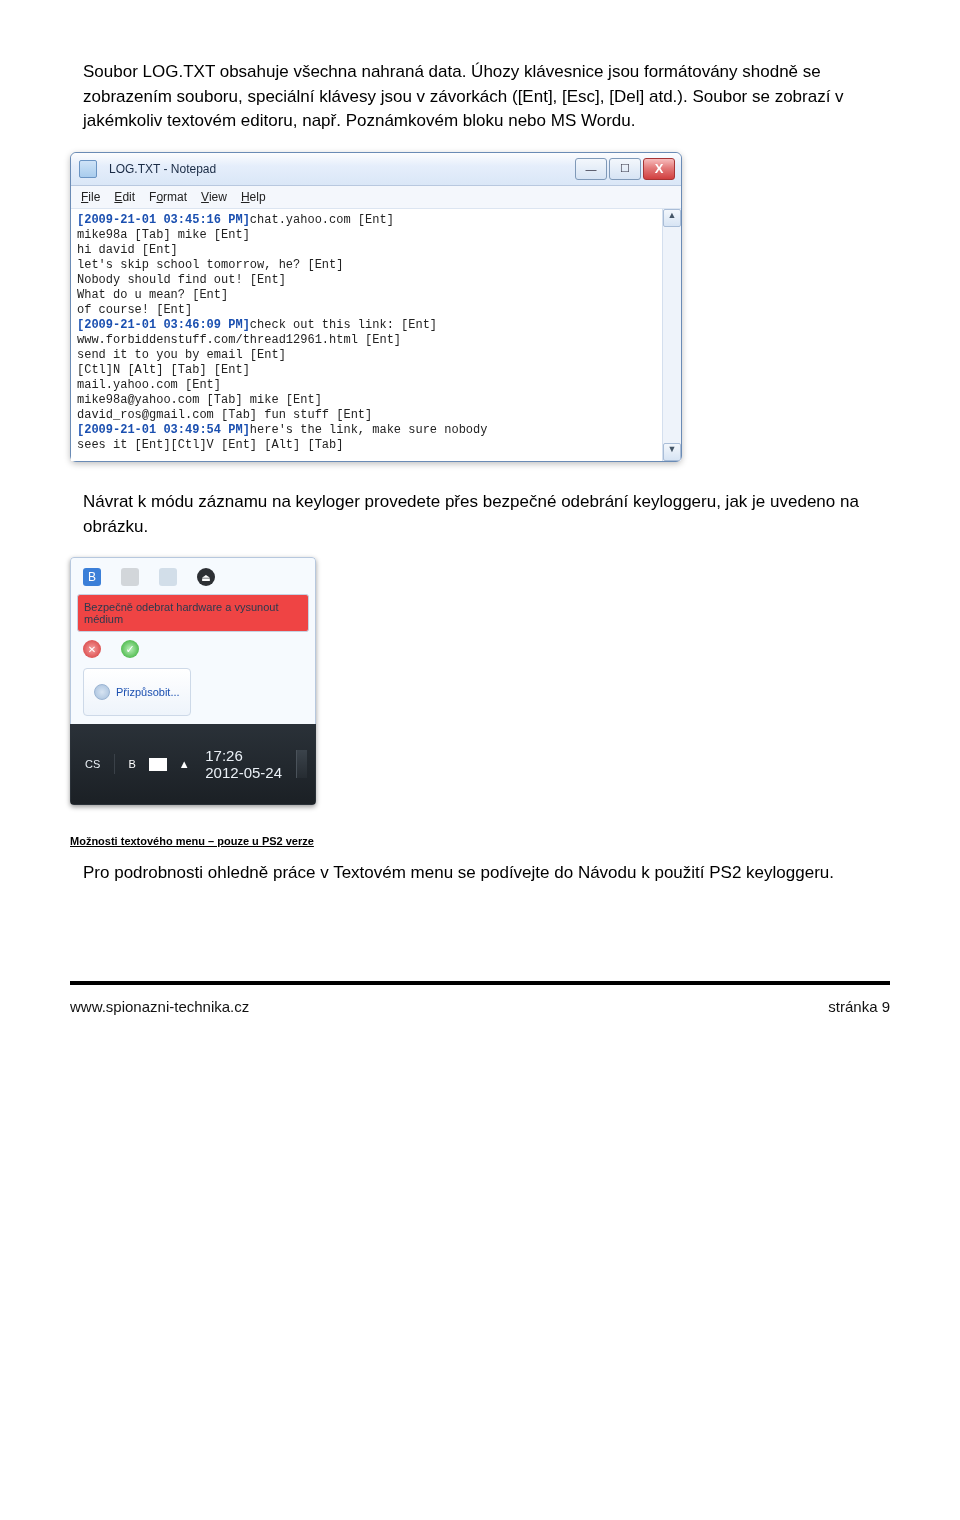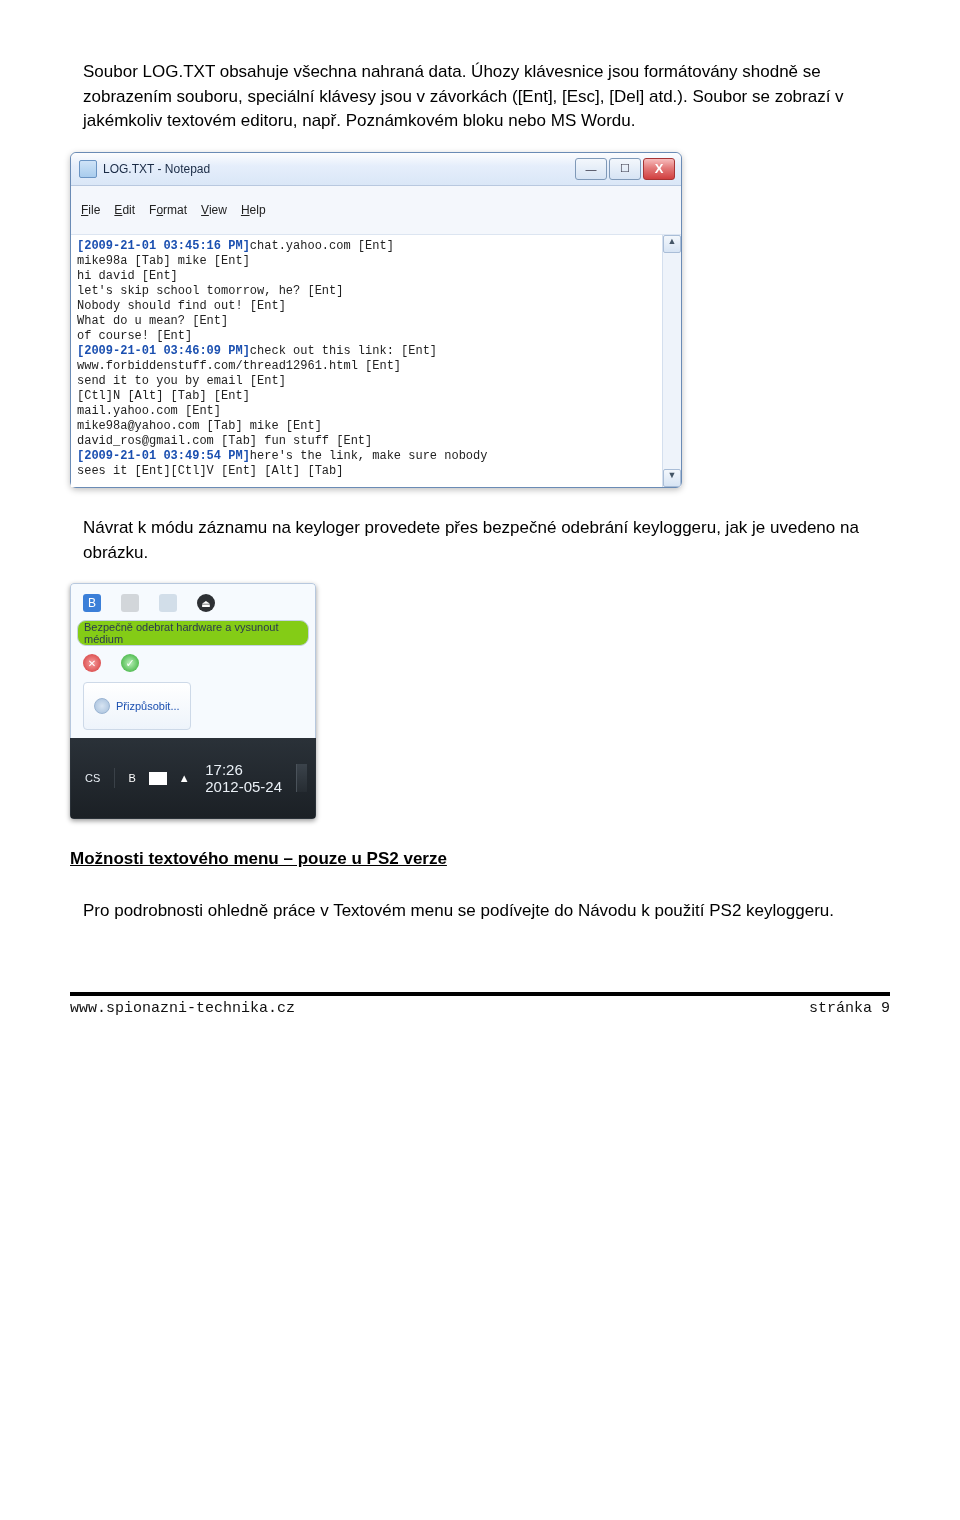--- a/index.html
+++ b/index.html
@@ -35,21 +35,21 @@
     justify-content: space-between;
     height: 32px;
     padding: 0 6px 0 8px;
     border-radius: 6px 6px 0 0;
     background: linear-gradient(#fdfdfe, #e5eefb 40%, #dae7f7);
     border-bottom: 1px solid #b8c8df;
   }
   .np-title-left {
     display: flex;
     align-items: center;
-    gap: 6px;
+    gap: 12px;
   }
   .np-icon {
     width: 16px;
     height: 16px;
     background: linear-gradient(#cfe3f7, #a8cced);
     border: 1px solid #6a94c3;
     border-radius: 2px;
   }
   .np-title {
     font-size: 12px;
@@ -74,21 +74,21 @@
   .np-btn.close {
     background: linear-gradient(#f7bcbc, #e37a7a 45%, #d13f3f);
     border-color: #a73434;
     color: #fff;
     font-weight: bold;
     font-size: 13px;
   }
   .np-menubar {
     display: flex;
     gap: 14px;
-    padding: 17px 10px;
+    padding: 4px 10px;
     font-size: 12px;
     color: #222;
     background: #f4f7fc;
     border-bottom: 1px solid #dce5f1;
   }
   .np-menuitem span.ul { text-decoration: underline; }
   .np-body {
     display: flex;
   }
   .np-text {
@@ -155,26 +155,26 @@
     display: flex;
     align-items: center;
     justify-content: center;
     font-size: 12px;
   }
   .ico-bt { background: #3b7fd8; color: #fff; }
   .ico-pc { background: #d2d6da; }
   .ico-mon { background: #d2dee9; }
   .ico-usb { background: #2d3034; color: #fff; border-radius: 50%; font-size: 10px;}
   .tray-tooltip {
-    background: #84cc16;
+    background: #ef4444;
     border: 1px solid #c5d2e2;
-    border-radius: 9px;
+    border-radius: 3px;
     font-size: 11px;
     color: #2b3a4e;
-    padding: 0 6px;
+    padding: 6px 6px;
     margin: 0 -6px 8px -6px;
   }
   .tray-icons-row2 {
     display: flex;
     gap: 20px;
     align-items: center;
     margin-bottom: 10px;
   }
   .ico-x { background: radial-gradient(#f7a1a1, #d23333); color:#fff; border-radius:50%; font-size:10px;}
   .ico-chk { background: radial-gradient(#b9f0b9, #2aa82a); color:#fff; border-radius:50%; font-size:11px;}
@@ -235,35 +235,35 @@
   }
   .tray-show {
     width: 10px;
     height: 28px;
     background: linear-gradient(#3b434b, #262c32);
     border-left: 1px solid #4a525a;
     margin-left: 6px;
   }
 
   .section-title {
-    font-size: 17px;
+    font-size: 11px;
     font-weight: bold;
     text-decoration: underline;
-    margin: 20px 0 30px 0;
+    margin: 20px 0 14px 0;
   }
 
   .footer {
-    margin-top: 69px;
+    margin-top: 96px;
     border-top: 4px solid #000;
-    padding-top: 4px;
+    padding-top: 13px;
     display: flex;
     justify-content: space-between;
     font-size: 15px;
     color: #111;
-    font-family: Liberation Mono, monospace;
+    font-family: Liberation Sans, sans-serif;
   }
 </style>
 </head>
 <body>
 
 <div class="page">
 
   <p class="para">Soubor LOG.TXT obsahuje všechna nahraná data. Úhozy klávesnice jsou formátovány shodně se zobrazením souboru, speciální klávesy jsou v závorkách ([Ent], [Esc], [Del] atd.). Soubor se zobrazí v jakémkoliv textovém editoru, např. Poznámkovém bloku nebo MS Wordu.</p>
 
   <div class="notepad-wrap">

